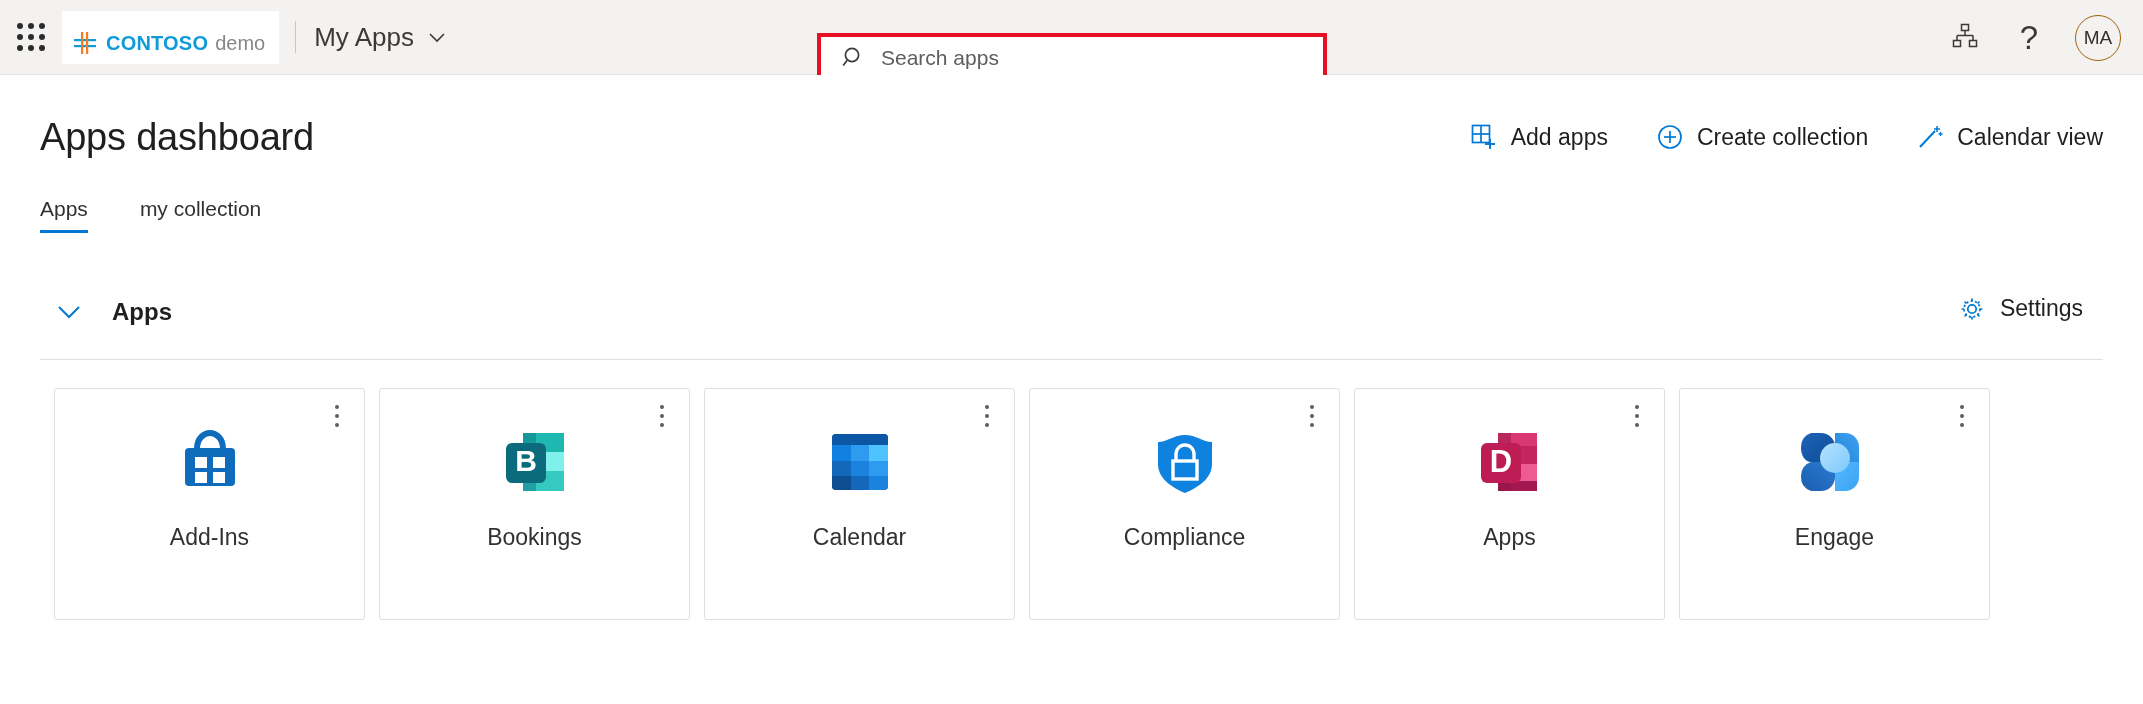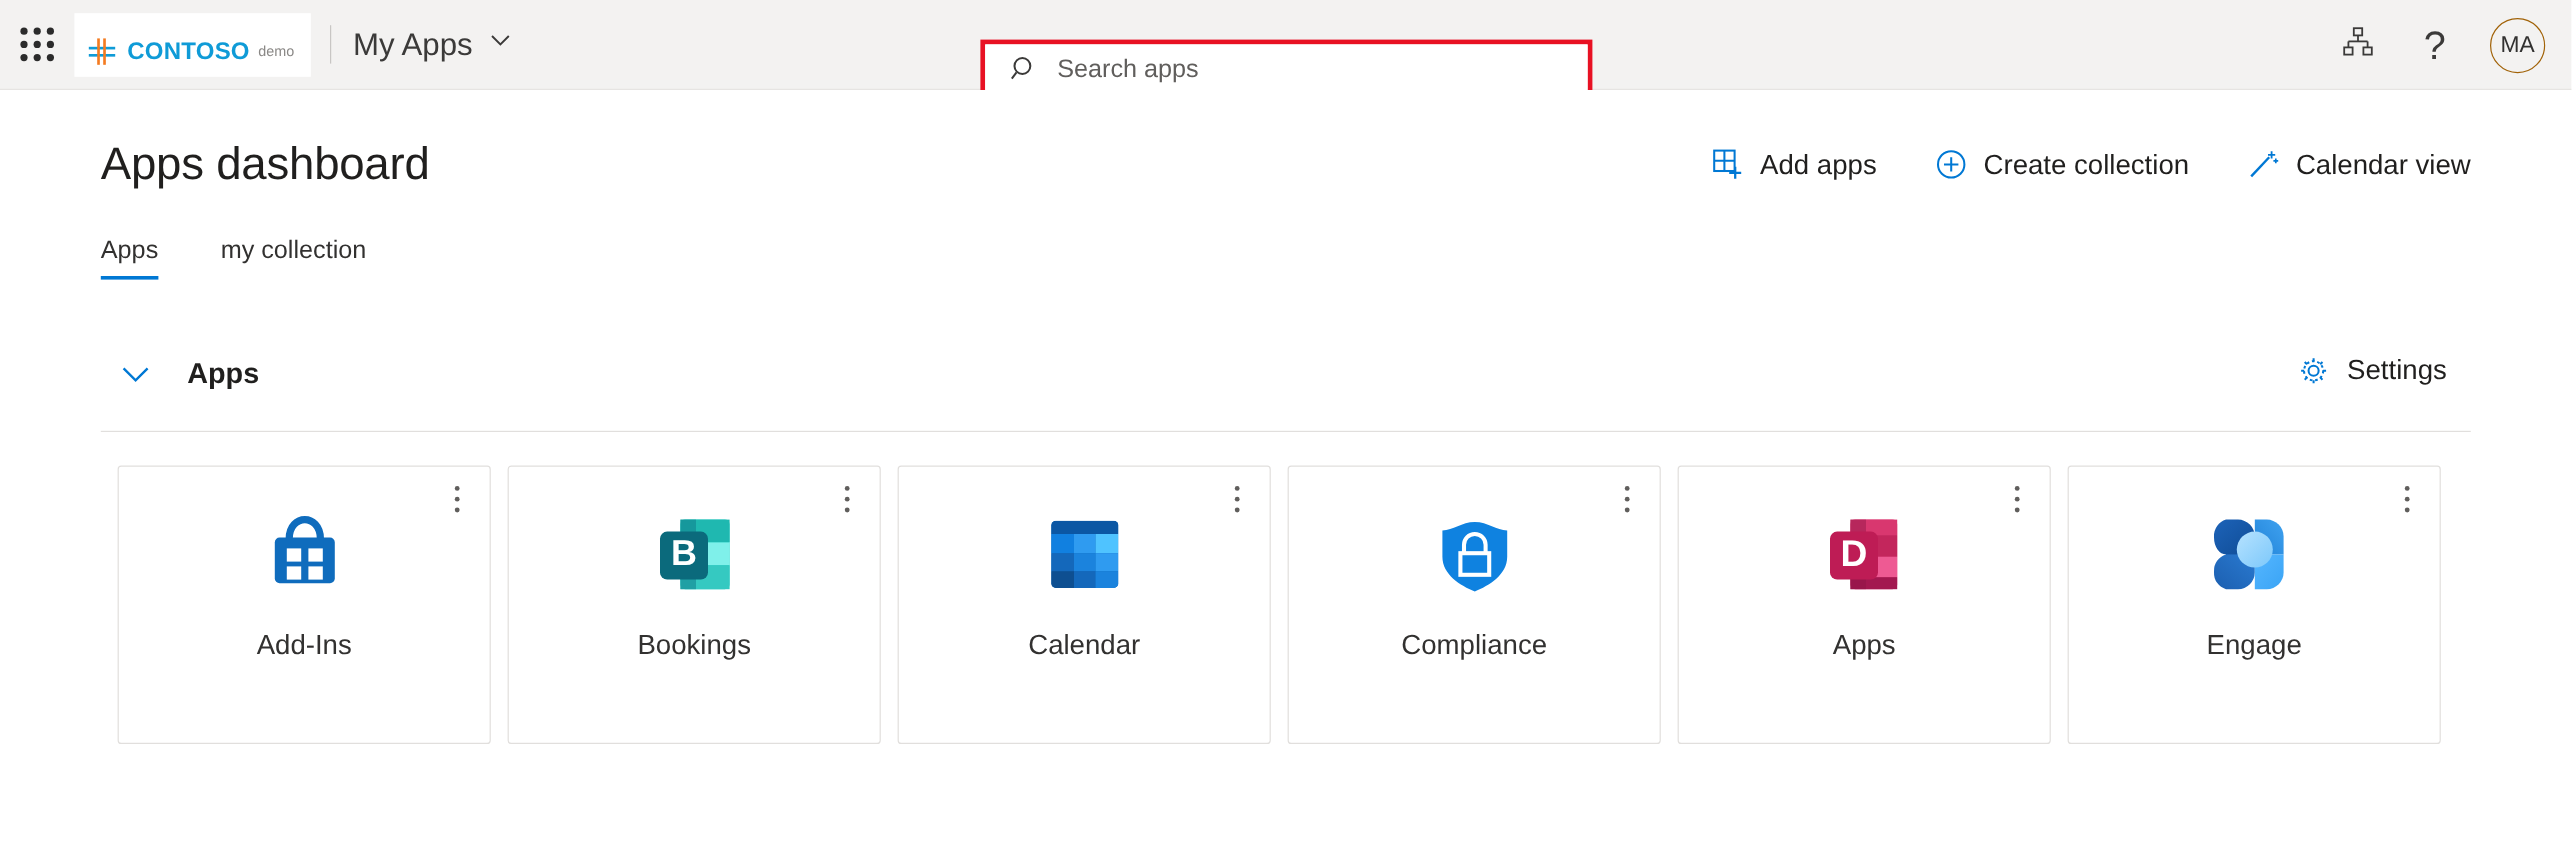--- a/index.html
+++ b/index.html
@@ -60,36 +60,36 @@
     margin-right: 8px;
     flex: 0 0 auto;
   }
   .brand-name {
     font-size: 20px;
     font-weight: bold;
     color: #0f9bd7;
     letter-spacing: 0.2px;
   }
   .brand-sub {
-    font-size: 12px;
+    font-size: 20px;
     color: #8a8886;
     margin-left: 7px;
   }
 
   .hdr-divider {
     width: 1px;
     height: 32px;
     background: #c8c6c4;
     margin: 0 18px 0 16px;
     flex: 0 0 auto;
   }
 
   .myapps {
     display: flex;
-    align-items: flex-start;
+    align-items: center;
     font-size: 26px;
     color: #3b3a39;
     cursor: pointer;
     flex: 0 0 auto;
   }
   .myapps .chev {
     margin-left: 12px;
     display: inline-flex;
   }
 
@@ -158,21 +158,21 @@
     font-size: 19px;
     color: #323130;
     margin-left: 14px;
     cursor: pointer;
     background: #f3f2f1;
   }
 
   
   .page {
     position: relative;
-    padding: 0 84px;
+    padding: 0 40px;
     background: #ffffff;
     border-radius: 27px;
   }
 
   .title-row {
     display: flex;
     align-items: center;
     justify-content: space-between;
     padding-top: 56px;
     height: 68px;

